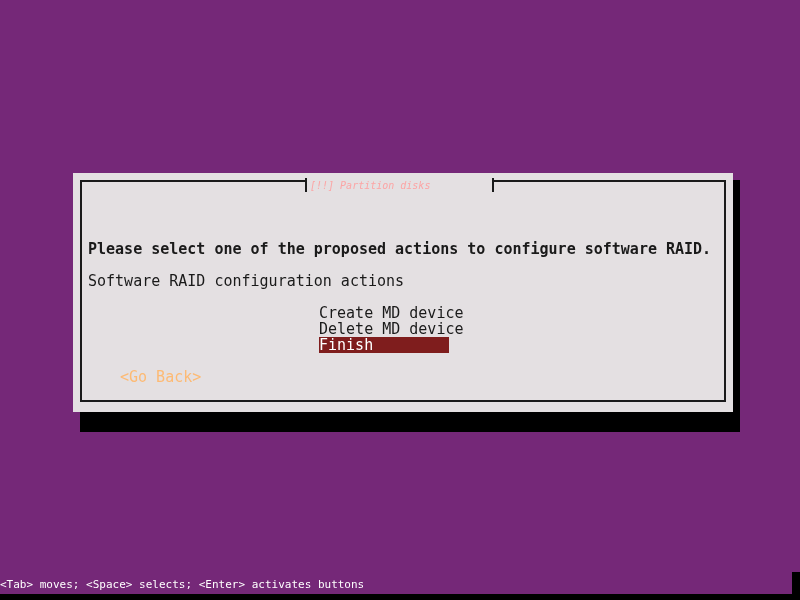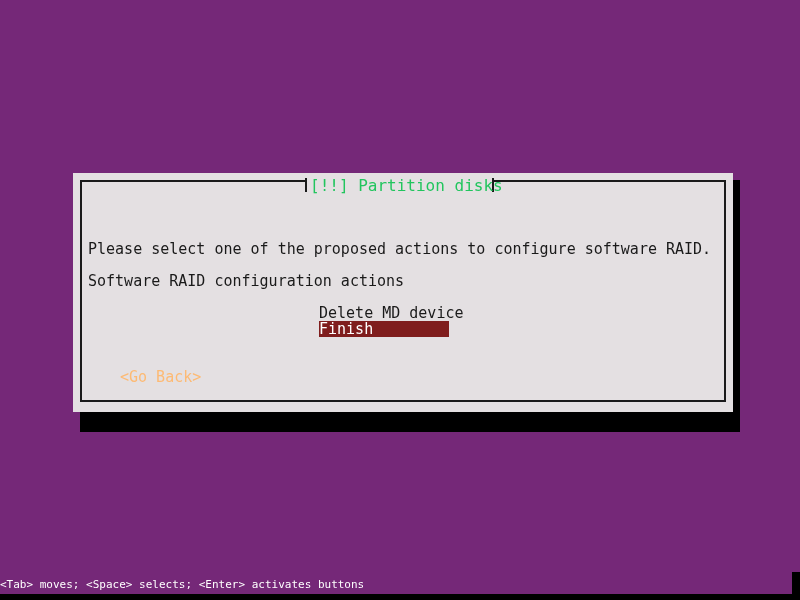--- a/index.html
+++ b/index.html
@@ -132,35 +132,36 @@
     height: 2px;
     background: #1a1a1a;
   }
 
   #dialog-title {
     position: absolute;
     left: 310px;
     top: 177px;
     height: 17px;
     line-height: 17px;
-    color: #22c55e;
-    font-size: 16px;
-    white-space: pre;
+    color: #fca5a5;
+    font-size: 10px;
+    white-space: pre;
+    font-style: italic;
   }
 
   .body-line {
     position: absolute;
     left: 88px;
     color: #1a1a1a;
     font-size: 15px;
     line-height: 17px;
     white-space: pre;
   }
   #body-line-0 { top: 209px; }
-  #body-line-1 { top: 241px; }
+  #body-line-1 { top: 241px; font-weight: bold; }
   #body-line-2 { top: 273px; }
 
   #menu {
     position: absolute;
     left: 319px;
     top: 305px;
   }
   .menu-item {
     display: block;
     width: 130px;
@@ -203,20 +204,21 @@
   <div id="frame-left"></div>
   <div id="frame-right"></div>
   <div id="frame-bottom"></div>
 
   <div id="dialog-title">[!!] Partition disks</div>
 
   <div class="body-line" id="body-line-1">Please select one of the proposed actions to configure software RAID.</div>
   <div class="body-line" id="body-line-2">Software RAID configuration actions</div>
 
   <div id="menu">
+    <span class="menu-item">Create MD device</span>
     <span class="menu-item">Delete MD device</span>
     <span class="menu-item selected">Finish</span>
   </div>
 
   <div id="go-back">&lt;Go Back&gt;</div>
 
   <div id="footer">&lt;Tab&gt; moves; &lt;Space&gt; selects; &lt;Enter&gt; activates buttons</div>
 
   <div id="bottom-bar"></div>
   <div id="right-black"></div>

